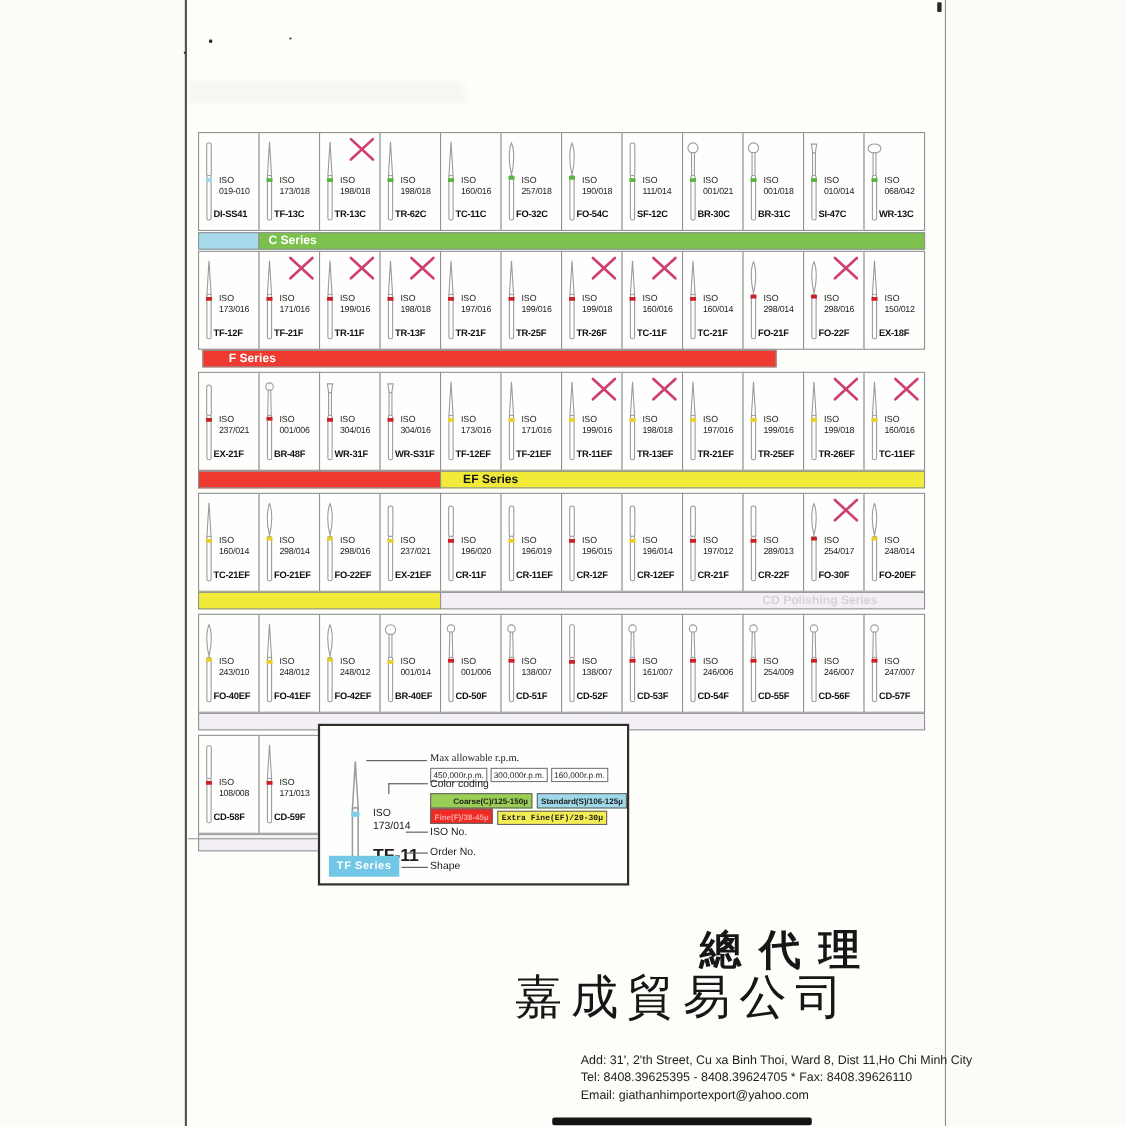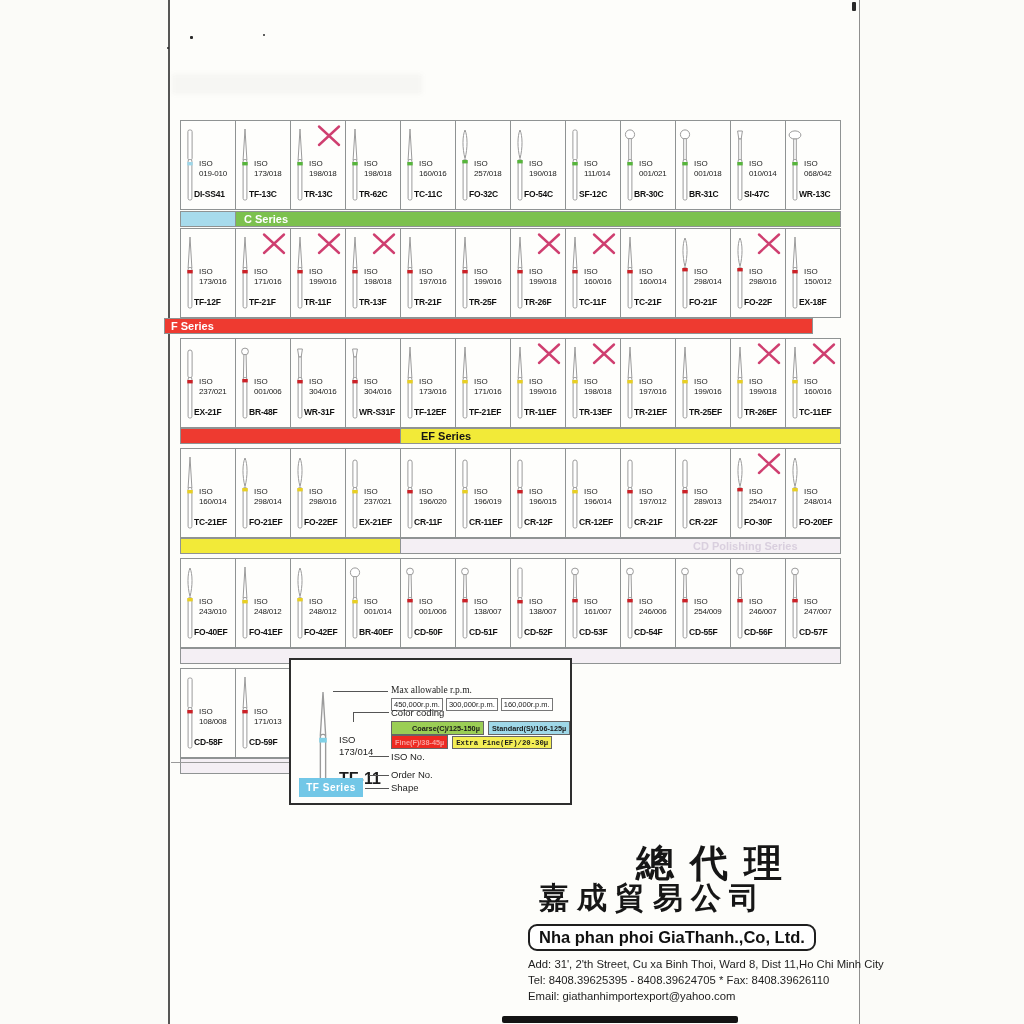--- a/index.html
+++ b/index.html
@@ -33,21 +33,21 @@
   #legend .burwrap{position:absolute;left:18px;top:28px;}
   #lg-iso1{position:absolute;left:48px;top:74px;font-size:9.5px;}
   #lg-iso2{position:absolute;left:48px;top:86px;font-size:9.5px;}
   #lg-order{position:absolute;left:48px;top:110px;font-size:16px;font-weight:bold;}
   #tf-chip{position:absolute;left:8px;top:118px;width:64px;height:19px;background:#72c7e7;
            color:#fff;font-weight:bold;font-size:10px;text-align:center;line-height:19px;letter-spacing:.5px;}
   #outer-leader{position:absolute;left:171px;top:762px;width:118px;height:1px;background:#9a9a9a;}
   
   .cn1{position:absolute;left:508px;top:838px;width:290px;text-align:right;font-size:38px;font-weight:bold;
        letter-spacing:16px;color:#161616;}
-  .cn2{position:absolute;left:468px;top:878px;width:370px;text-align:center;font-size:30px;font-weight:bold;
+  .cn2{position:absolute;left:468px;top:878px;width:370px;font-size:43px;font-weight:normal;
        letter-spacing:8px;color:#161616;}
   #dist-box{position:absolute;left:528px;top:924px;border:2px solid #1e1e1e;border-radius:9px;
             padding:2px 9px;font-size:16.5px;font-weight:bold;color:#111;background:#fff;white-space:nowrap;}
   .addr{position:absolute;left:528px;font-size:11.3px;color:#1d1d1d;white-space:nowrap;}
   #addr1{top:958px;} #addr2{top:974px;} #addr3{top:990px;}
   #bottom-bar{position:absolute;left:502px;top:1016px;width:236px;height:7px;background:#141414;border-radius:2px;}
 </style>
 </head>
 <body>
 
@@ -320,21 +320,21 @@
       <div class="cell" style="left: 785px; top: 228px;">
         <svg class="bur" width="14" height="78" viewBox="0 0 14 78">
           <path d="M7 3 L8.9 34 L5.1 34 Z" fill="#ffffff" stroke="#9b9b9b" stroke-width="1"></path>
           <rect x="5.1" y="33.5" width="3.8" height="40.5" rx="1.6" fill="#ffffff" stroke="#9b9b9b" stroke-width="1"></rect>
           <rect x="4.3" y="36" width="5.4" height="3.4" fill="#cc2127"></rect>
         </svg>
         <div class="ciso">ISO</div>
         <div class="cnum">150/012</div>
         <div class="ccode">EX-18F</div>
       </div>
-      <div class="band-seg" style="left: 164px; top: 318px; width: 649px; background: rgb(238, 58, 48); color: rgb(255, 255, 255); border: 1px solid rgb(143, 147, 147); padding-left: 6px;"><span>F Series</span></div>
+      <div class="band-seg" style="left: 184px; top: 318px; width: 522px; background: rgb(238, 58, 48); color: rgb(255, 255, 255); border: 1px solid rgb(143, 147, 147); padding-left: 23px;"><span>F Series</span></div>
       <div class="cell" style="left: 180px; top: 338px;">
         <svg class="bur" width="14" height="78" viewBox="0 0 14 78">
           <rect x="4.9" y="6" width="4.2" height="28" rx="2.1" fill="#ffffff" stroke="#9b9b9b" stroke-width="1"></rect>
           <rect x="5.1" y="33.5" width="3.8" height="40.5" rx="1.6" fill="#ffffff" stroke="#9b9b9b" stroke-width="1"></rect>
           <rect x="4.3" y="36" width="5.4" height="3.4" fill="#cc2127"></rect>
         </svg>
         <div class="ciso">ISO</div>
         <div class="cnum">237/021</div>
         <div class="ccode">EX-21F</div>
       </div>
@@ -772,18 +772,17 @@
     <div class="lg-line" style="left:78px;top:96px;width:20px;"></div>
     <div class="lg-label" style="left:100px;top:91px;">ISO No.</div>
     <div class="lg-line" style="left:78px;top:115px;width:20px;"></div>
     <div class="lg-label" style="left:100px;top:109px;">Order No.</div>
     <div class="lg-line" style="left:74px;top:128px;width:24px;"></div>
     <div class="lg-label" style="left:100px;top:122px;">Shape</div>
   </div>
 
   <div class="cn1">總代理</div>
   <div class="cn2">嘉成貿易公司</div>
-  <div id="dist-box">Nha phan phoi GiaThanh.,Co, Ltd.</div>
   <div class="addr" id="addr1">Add: 31', 2'th Street, Cu xa Binh Thoi, Ward 8, Dist 11,Ho Chi Minh City</div>
   <div class="addr" id="addr2">Tel: 8408.39625395 - 8408.39624705  *  Fax: 8408.39626110</div>
   <div class="addr" id="addr3">Email:   giathanhimportexport@yahoo.com</div>
   <div id="bottom-bar"></div>
 </div>
 
 </body></html>

